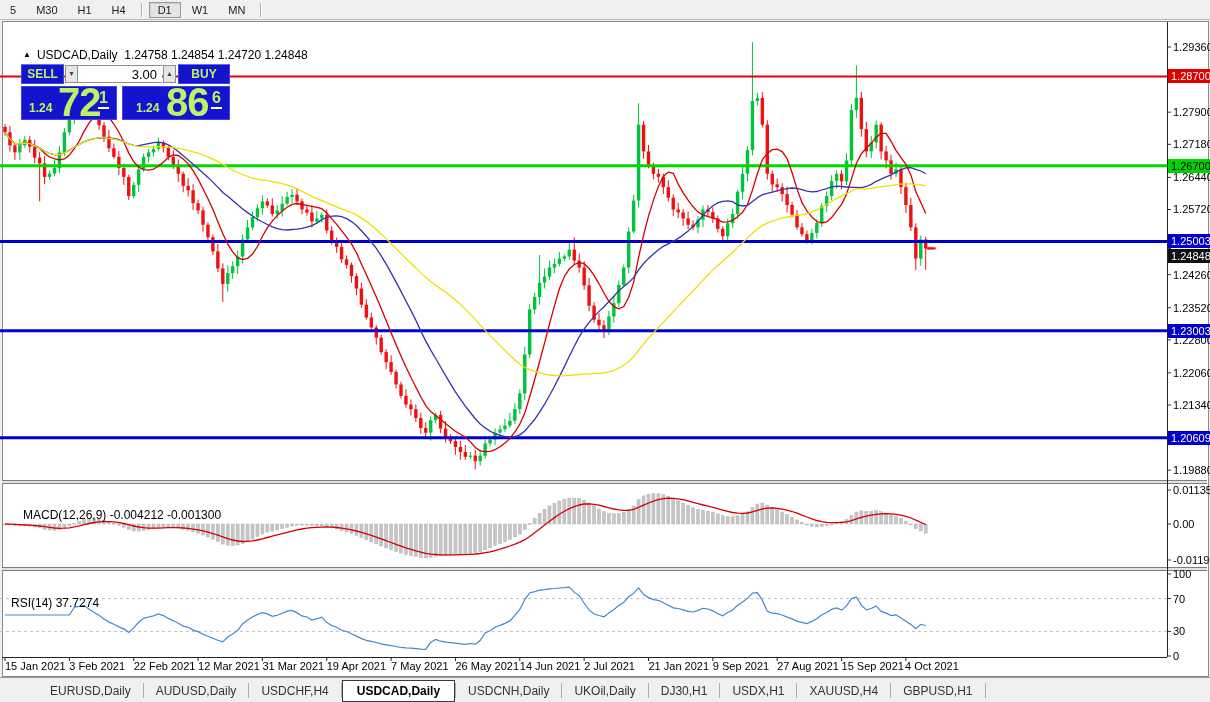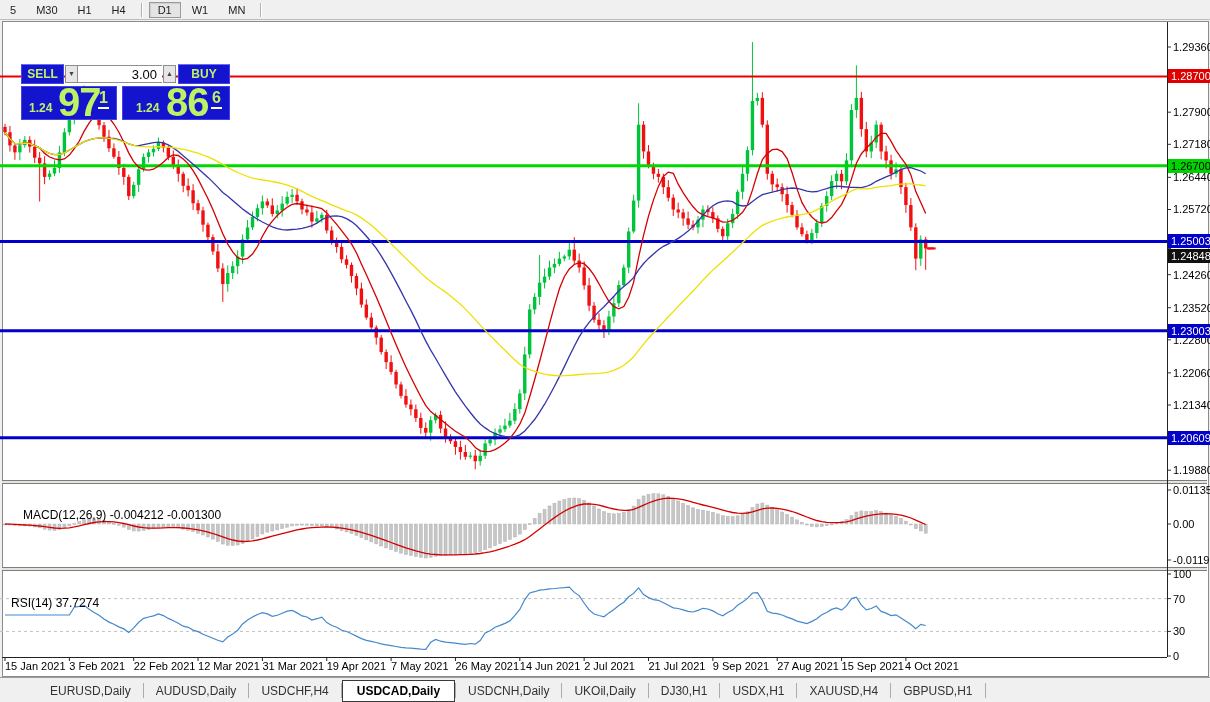--- a/index.html
+++ b/index.html
@@ -64,30 +64,31 @@
       <div class="tf-btn">H1</div>
       <div class="tf-btn">H4</div>
       <div class="tf-sep"></div>
       <div class="tf-btn active">D1</div>
       <div class="tf-btn">W1</div>
       <div class="tf-btn">MN</div>
       <div class="tf-sep"></div>
     </div>
 
   <div id="chartwin">
+    <div id="chart-title"><span class="arr">▲</span><span>USDCAD,Daily</span>&nbsp;&nbsp;<span>1.24758 1.24854 1.24720 1.24848</span></div>
 
     <div id="trade-panel">
       <div id="sell-btn" class="tp-box tp-btn">SELL</div>
       <div id="spin-dn" class="spin">▼</div>
       <input id="vol-input" readonly="" value="3.00" style="">
       <div id="spin-up" class="spin">▲</div>
       <div id="buy-btn" class="tp-box tp-btn">BUY</div>
       <div id="sell-price" class="tp-box price-box">
         <span class="pp">1.24</span>
-        <span class="pb">97</span>
+        <span class="pb">72</span>
         <span class="ps">1</span>
       </div>
       <div id="buy-price" class="tp-box price-box">
         <span class="pp">1.24</span>
         <span class="pb">86</span>
         <span class="ps">6</span>
       </div>
     </div>
 
     <div id="macd-label">MACD(12,26,9) -0.004212 -0.001300</div>
@@ -761,21 +762,21 @@
       <div class="dt-lab" style="left: 5px;">15 Jan 2021</div>
       <div class="dt-lab" style="left: 69.35px;">3 Feb 2021</div>
       <div class="dt-lab" style="left: 133.7px;">22 Feb 2021</div>
       <div class="dt-lab" style="left: 198.05px;">12 Mar 2021</div>
       <div class="dt-lab" style="left: 262.4px;">31 Mar 2021</div>
       <div class="dt-lab" style="left: 326.75px;">19 Apr 2021</div>
       <div class="dt-lab" style="left: 391.1px;">7 May 2021</div>
       <div class="dt-lab" style="left: 455.45px;">26 May 2021</div>
       <div class="dt-lab" style="left: 519.8px;">14 Jun 2021</div>
       <div class="dt-lab" style="left: 584.15px;">2 Jul 2021</div>
-      <div class="dt-lab" style="left: 648.5px;">21 Jul 2021</div>
+      <div class="dt-lab" style="left: 648.5px;">21 Jan 2021</div>
       <div class="dt-lab" style="left: 712.85px;">9 Sep 2021</div>
       <div class="dt-lab" style="left: 777.2px;">27 Aug 2021</div>
       <div class="dt-lab" style="left: 841.55px;">15 Sep 2021</div>
       <div class="dt-lab" style="left: 893px; margin-left: 12px;">4 Oct 2021</div>
     </div>
 
   <div id="tabbar">
       <div style="width: 10px;"></div>
       <div class="tab">EURUSD,Daily</div>
       <div class="tab-sep"></div>

